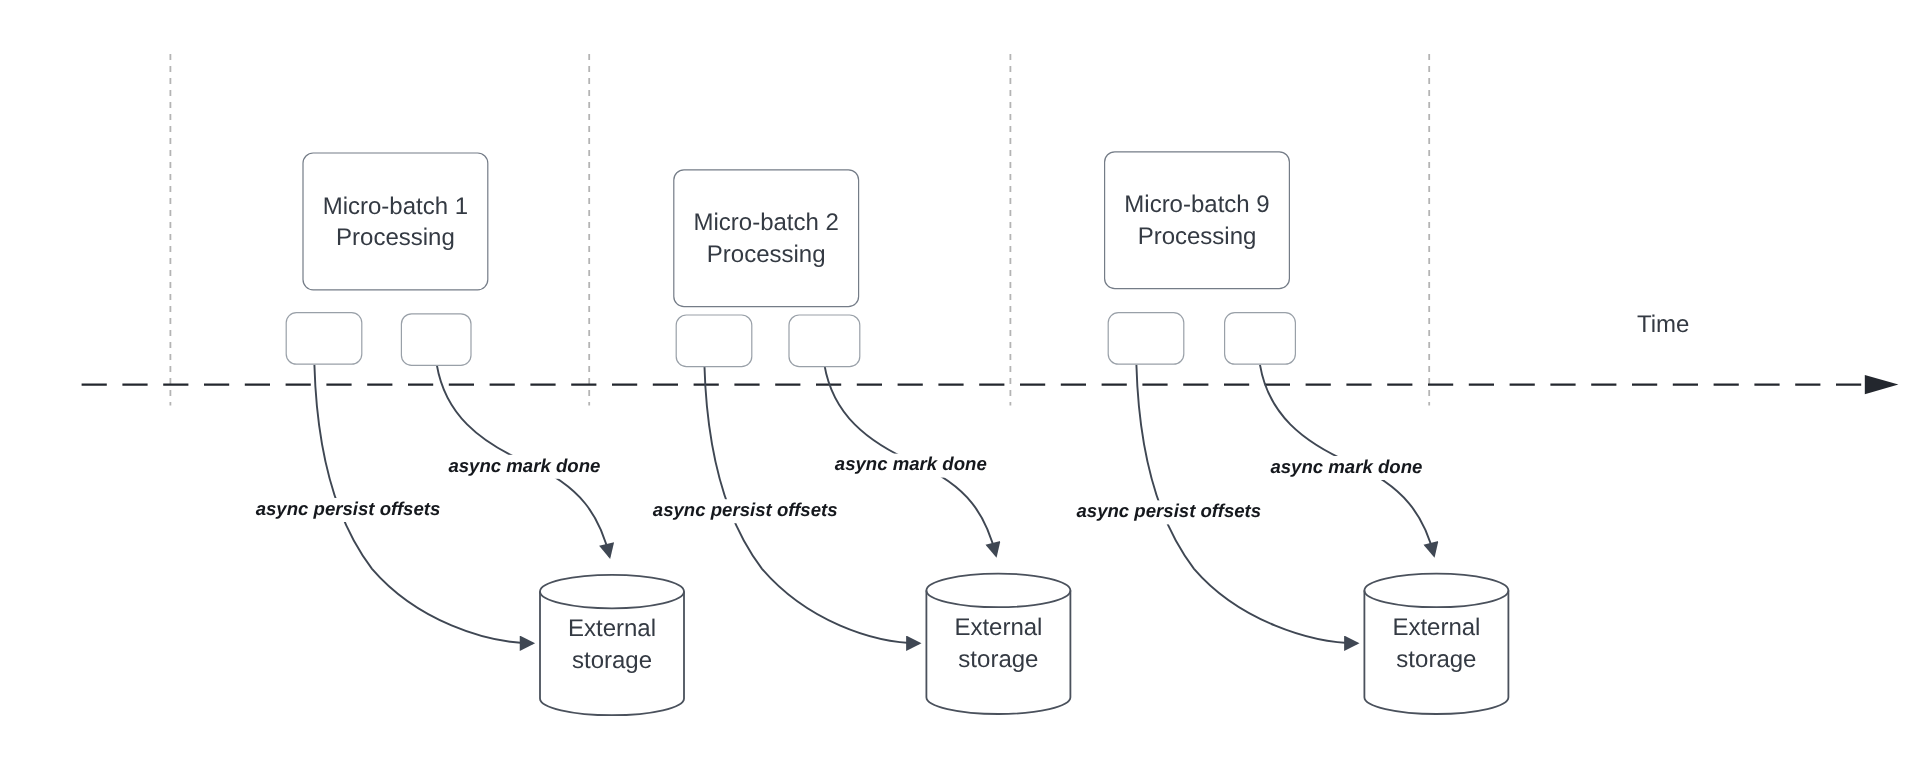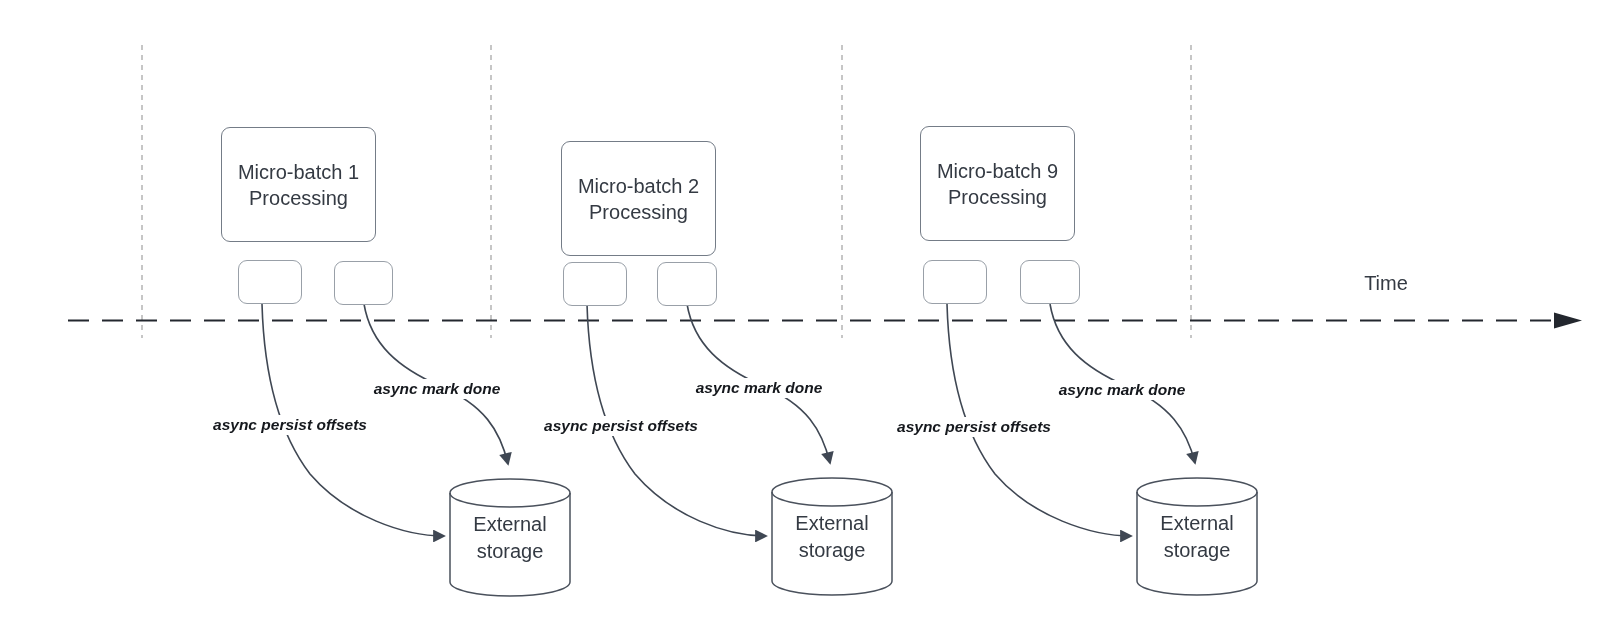--- a/index.html
+++ b/index.html
@@ -85,21 +85,21 @@
     </g>
 
     <g>
       <path class="curve" marker-end="url(#arrow)" d="M947,304 C949,375 963,432 995,474 C1032,517 1092,536 1131,536"></path>
       <path class="curve" marker-end="url(#arrow)" d="M1050,304 C1057,345 1085,368 1126,386 C1170,405 1187,430 1195,463"></path>
       <path class="cyl" d="M1137,492 A60,14 0 0 1 1257,492 L1257,581 A60,14 0 0 1 1137,581 Z"></path>
       <path class="cyl-rim" d="M1137,492 A60,14 0 0 0 1257,492"></path>
     </g>
   </svg>
 
-  <div class="bigbox" style="left:221px;top:127px;">
+  <div class="bigbox" style="left:252px;top:127px;">
     <span>Micro-batch 1</span>
     <span>Processing</span>
   </div>
   <div class="smallbox" style="left:238px;top:260px;"></div>
   <div class="smallbox" style="left:334px;top:261px;width:59px;"></div>
   <div class="asynclabel" style="left:290px;top:425px;">async persist offsets</div>
   <div class="asynclabel" style="left:437px;top:389px;">async mark done</div>
   <div class="storagelabel" style="left:450px;top:496px;">
     <span>External</span>
     <span>storage</span>
@@ -124,15 +124,15 @@
   </div>
   <div class="smallbox" style="left:923px;top:260px;"></div>
   <div class="smallbox" style="left:1020px;top:260px;width:60px;"></div>
   <div class="asynclabel" style="left:974px;top:427px;">async persist offsets</div>
   <div class="asynclabel" style="left:1122px;top:390px;">async mark done</div>
   <div class="storagelabel" style="left:1137px;top:495px;">
     <span>External</span>
     <span>storage</span>
   </div>
 
-  <div class="timelabel" style="left:1386px;top:271px;margin-top:12px;">Time</div>
+  <div class="timelabel" style="left:1386px;top:271px;">Time</div>
 
 </div>
 
 </body></html>

